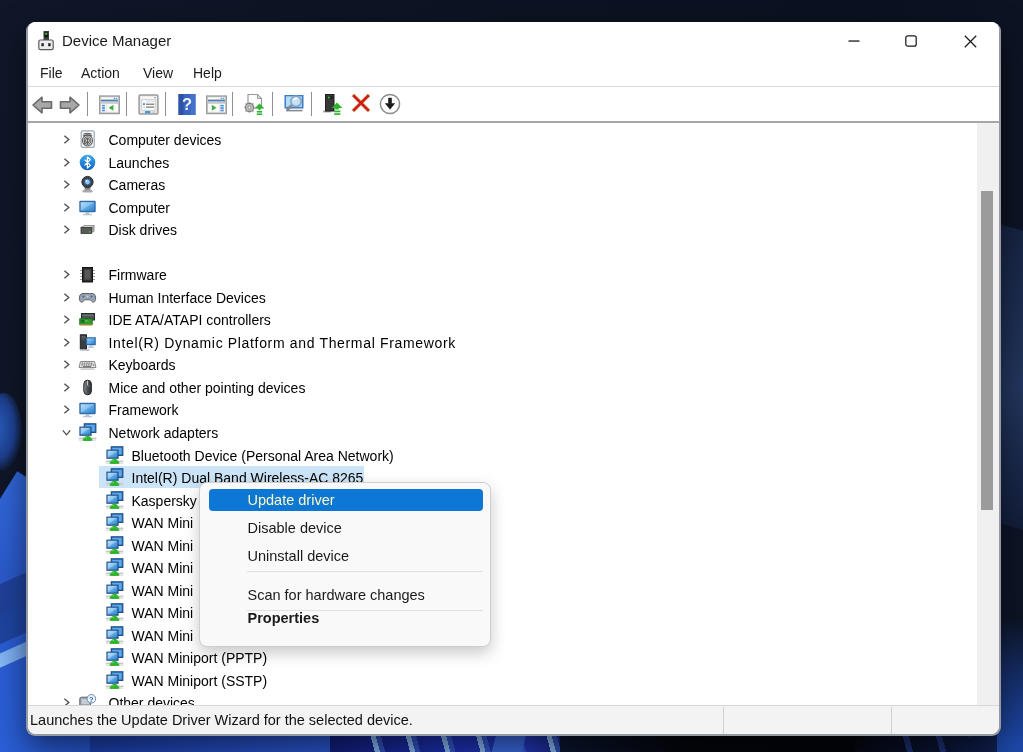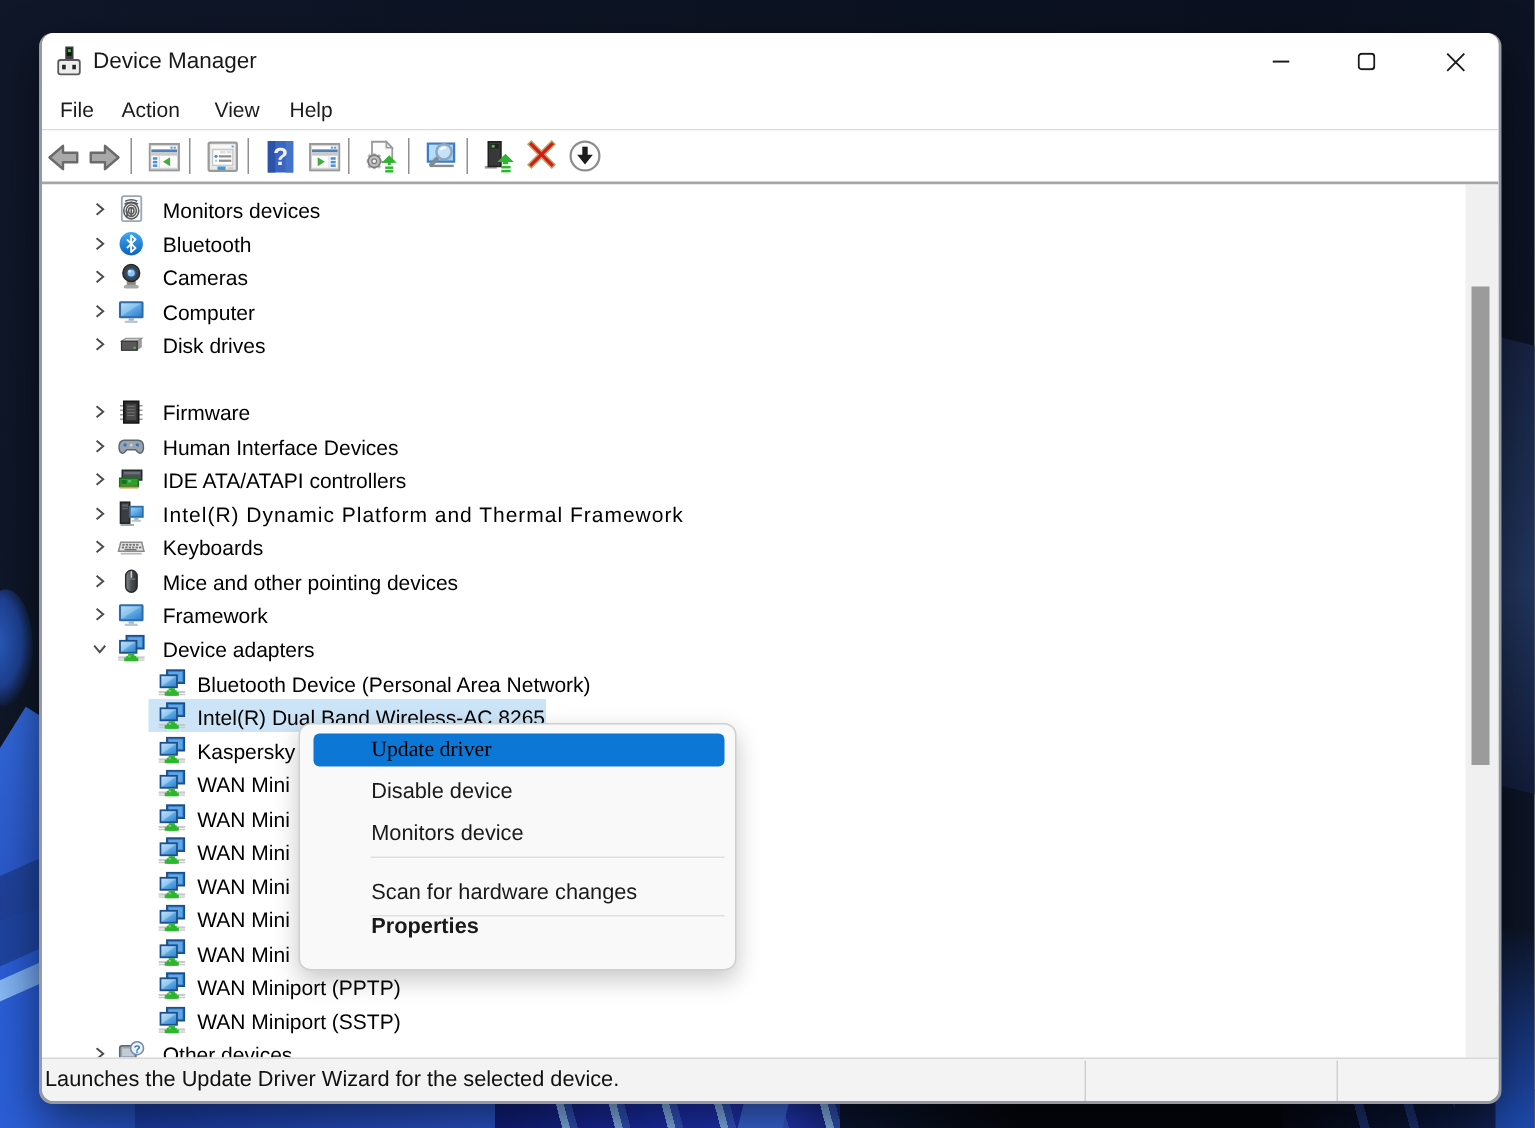--- a/index.html
+++ b/index.html
@@ -48,21 +48,21 @@
   #status .txt { position:absolute; left:2px; top:6px; }
   .ssep { position:absolute; top:1px; width:1px; height:27px; background:#d0d0d0; }
   
   #ctx {
     position:absolute; left:199px; top:482px; width:292px; height:165px;
     background:#f9f9f9; border:1px solid #cfcfcf; border-radius:8px;
     box-shadow:0 6px 16px rgba(0,0,0,.22);
   }
   .mi { position:absolute; left:9px; width:274px; height:22px; border-radius:4px; font-size:14.5px; color:#1a1a1a; }
   .mi .t { position:absolute; left:38.5px; top:2.5px; white-space:nowrap; }
-  .mi.hot { background:#0c77d4; color:#000000;font-family:Liberation Serif, serif; }
+  .mi.hot { background:#0c77d4; color:#fef9c3; }
   .msep { position:absolute; left:47px; width:236px; height:1px; background:#e0e0e0; }
 </style>
 </head>
 <body>
 <div id="wall">
 
   <div style="inset:0; background:linear-gradient(100deg,#0f1729 0%,#0c1322 45%,#0b1120 75%,#0d1526 100%);"></div>
 
   <div style="right:-40px; top:230px; width:120px; height:290px; background:linear-gradient(155deg,#162240,#22365e 55%,#121d3a); transform:rotate(14deg);"></div>
 
@@ -384,30 +384,30 @@
     </defs>
   </svg>
   <div id="tree">
     <div class="row r1" style="top:5px">
         <svg class="chev" width="11" height="11">
           <use href="#i-chev"></use>
         </svg>
         <svg class="ricon" width="19" height="19">
           <use href="#i-bio"></use>
         </svg>
-        <span class="lbl">Monitors devices</span>
+        <span class="lbl">Computer devices</span>
       </div>
     <div class="row r1" style="top:28px">
         <svg class="chev" width="11" height="11">
           <use href="#i-chev"></use>
         </svg>
         <svg class="ricon" width="19" height="19">
           <use href="#i-bt"></use>
         </svg>
-        <span class="lbl">Bluetooth</span>
+        <span class="lbl">Launches</span>
       </div>
     <div class="row r1" style="top:50px">
         <svg class="chev" width="11" height="11">
           <use href="#i-chev"></use>
         </svg>
         <svg class="ricon" width="19" height="19">
           <use href="#i-cam"></use>
         </svg>
         <span class="lbl">Cameras</span>
       </div>
@@ -492,21 +492,21 @@
         </svg>
         <span class="lbl">Framework</span>
       </div>
     <div class="row r1" style="top:298px">
         <svg class="chev" width="11" height="11">
           <use href="#i-chevd"></use>
         </svg>
         <svg class="ricon" width="19" height="19">
           <use href="#i-net"></use>
         </svg>
-        <span class="lbl">Device adapters</span>
+        <span class="lbl">Network adapters</span>
       </div>
     <div class="row r2" style="top:321px">
         <svg class="ricon" width="19" height="19">
           <use href="#i-net"></use>
         </svg>
         <span class="lbl">Bluetooth Device (Personal Area Network)</span>
       </div>
     <div class="row r2" style="top:343px">
         <div class="sel"></div>
         <svg class="ricon" width="19" height="19">
@@ -589,21 +589,21 @@
 </div>
 
 <div id="ctx">
   <div class="mi hot" style="top:6px">
       <span class="t">Update driver</span>
     </div>
   <div class="mi" style="top:34px">
       <span class="t">Disable device</span>
     </div>
   <div class="mi" style="top:62px">
-      <span class="t">Monitors device</span>
+      <span class="t">Uninstall device</span>
     </div>
   <div class="msep" style="top:88px"></div>
   <div class="mi" style="top:101px">
       <span class="t">Scan for hardware changes</span>
     </div>
   <div class="msep" style="top:127px"></div>
   <div class="mi" style="top:124px">
       <span class="t" style="font-weight:bold">Properties</span>
     </div>
 </div>

